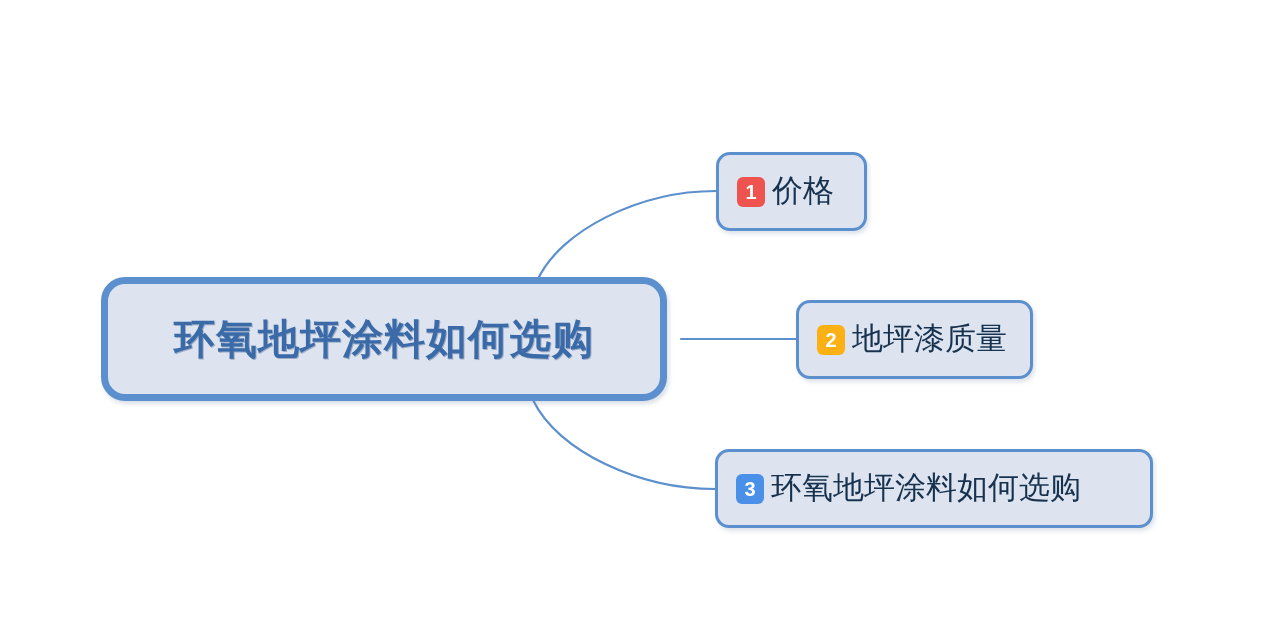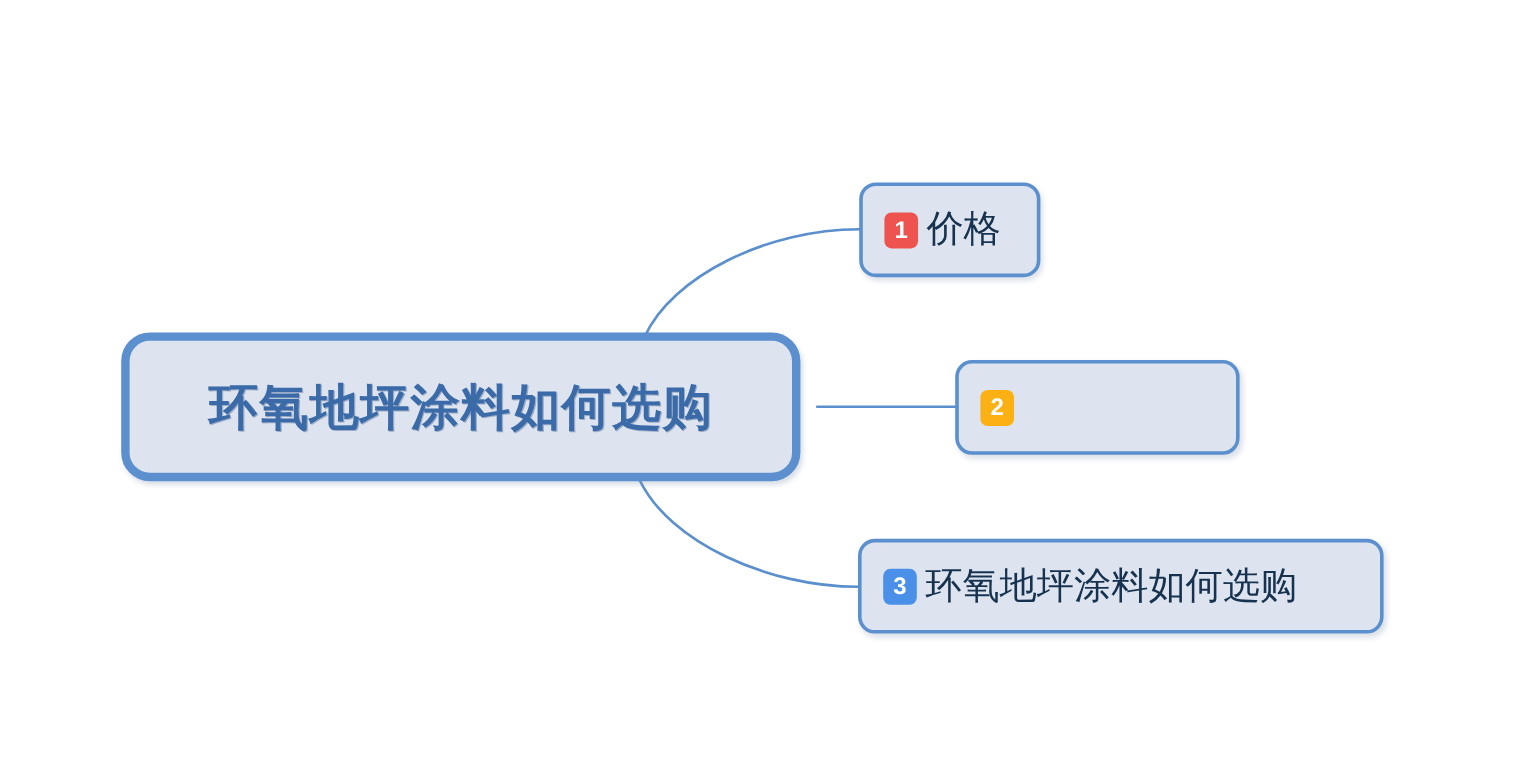--- a/index.html
+++ b/index.html
@@ -116,20 +116,21 @@
   <div class="branch-node" id="node-price">
     <div class="branch-inner">
       <span class="badge" style="background: rgb(239, 83, 80);">1</span>
       <span class="branch-label">价格</span>
     </div>
   </div>
 
   <div class="branch-node" id="node-quality">
     <div class="branch-inner">
       <span class="badge" style="background: rgb(251, 176, 20);">2</span>
+      <span class="branch-label">地坪漆质量</span>
     </div>
   </div>
 
   <div class="branch-node" id="node-warranty">
     <div class="branch-inner">
       <span class="badge" style="background: rgb(74, 144, 232);">3</span>
       <span class="branch-label">环氧地坪涂料如何选购</span>
     </div>
   </div>
 

